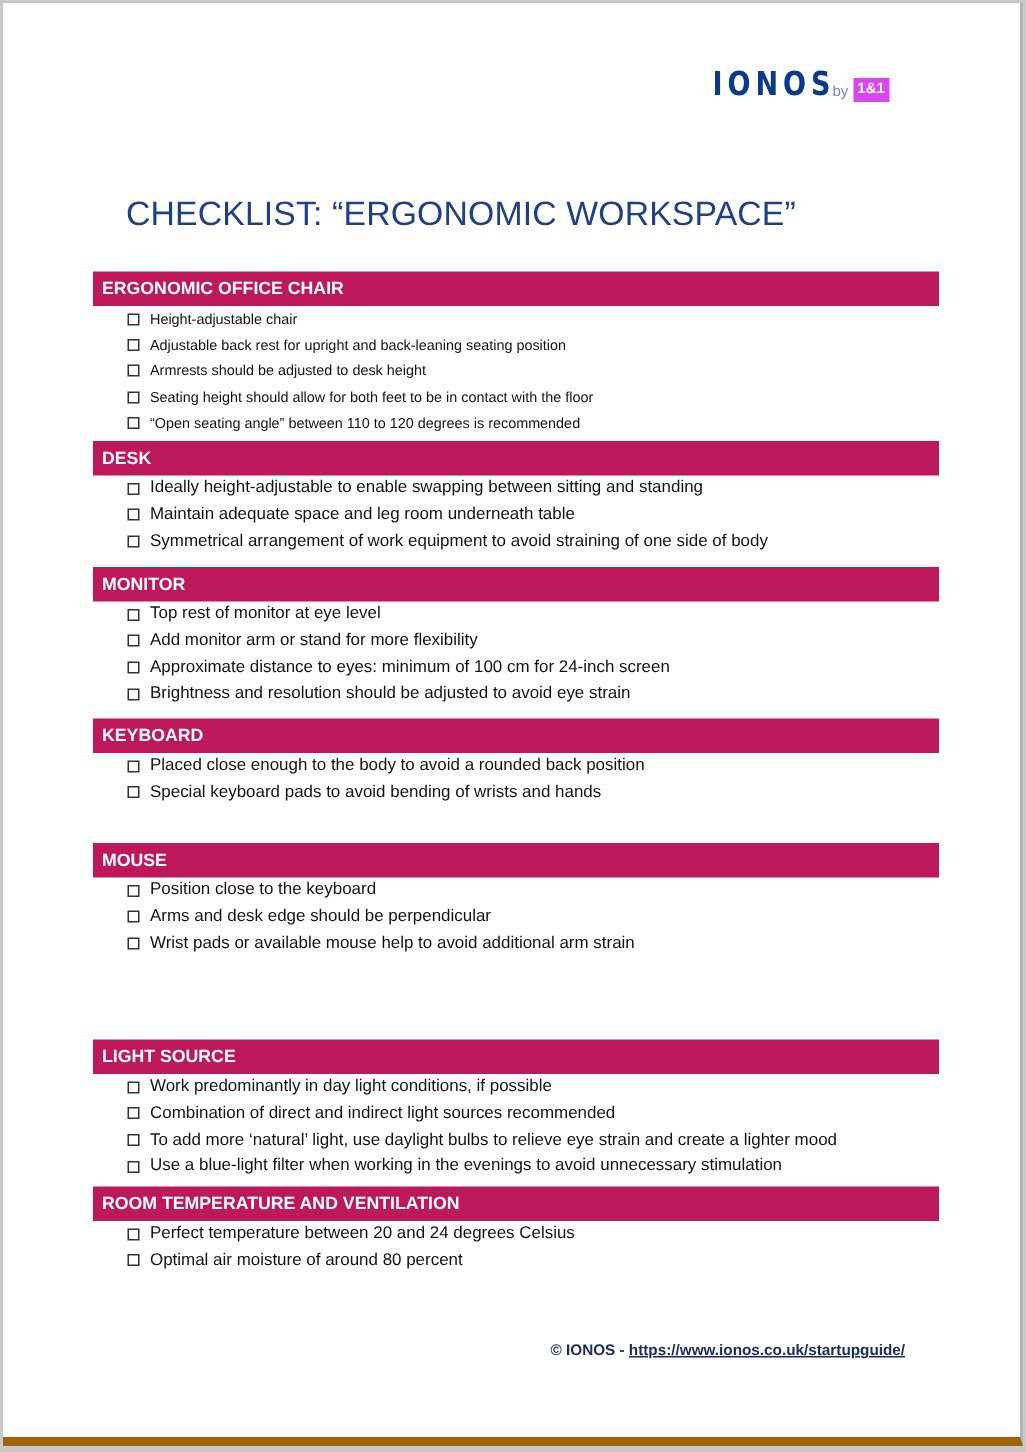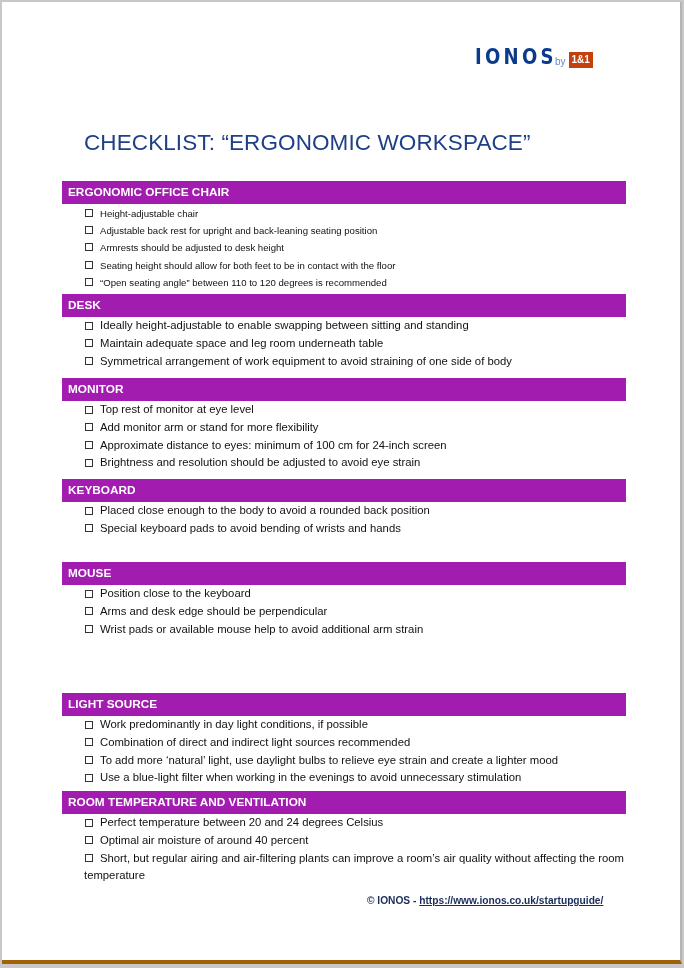--- a/index.html
+++ b/index.html
@@ -6,21 +6,21 @@
   body {
     width: 684px; height: 968px; overflow: hidden;
     background: #c8c8c8;
     font-family: "Liberation Sans", sans-serif;
   }
   .page {
     position: absolute; left: 2px; top: 2px;
     width: 680px; height: 962px;
     background: #ffffff;
     border-right: 2px solid #b4b4b4;
-    border-bottom: 4px solid #a16207;
+    border-bottom: 6px solid #a16207;
     box-sizing: border-box;
   }
   .logo {
     position: absolute; left: 473px; top: 44px;
     display: flex; align-items: flex-end;
   }
   .logo-word {
     font-family: "DejaVu Sans", sans-serif;
     font-weight: bold;
     font-size: 22px;
@@ -29,35 +29,35 @@
     transform: scaleX(0.82);
     transform-origin: left bottom;
     line-height: 22px;
     width: 78px;
   }
   .logo-by {
     font-size: 10px; color: #6a86c4; margin-left: 2px; margin-right: 3px;
     line-height: 12px;
   }
   .logo-badge {
-    background: #c2410c; color: #fff;
+    background: #d946ef; color: #fff;
     font-size: 10px; font-weight: bold;
     padding: 2px 3px; line-height: 12px;
   }
   .title {
     position: absolute; left: 82px; top: 128px;
     font-size: 22.5px; color: #1f3f87;
     letter-spacing: 0.1px;
     white-space: nowrap;
   }
   .section {
     position: absolute; left: 60px; width: 564px;
   }
   .section-header {
-    background: #a21caf; color: #ffffff;
+    background: #be185d; color: #ffffff;
     font-weight: bold; font-size: 11.8px;
     height: 23px; line-height: 23px;
     padding-left: 6px;
     box-sizing: border-box;
     white-space: nowrap;
   }
   .items { list-style: none; margin: 0; padding: 0; }
   .item {
     position: relative;
     padding-left: 38px;
@@ -154,22 +154,21 @@
       <li class="item"><span class="box"></span><span>Combination of direct and indirect light sources recommended</span></li>
       <li class="item"><span class="box"></span><span>To add more ‘natural’ light, use daylight bulbs to relieve eye strain and create a lighter mood</span></li>
       <li class="item"><span class="box"></span><span>Use a blue-light filter when working in the evenings to avoid unnecessary stimulation</span></li>
     </ul>
   </div>
 
   <div class="section" style="top:789px;">
     <div class="section-header">ROOM TEMPERATURE AND VENTILATION</div>
     <ul class="items">
       <li class="item"><span class="box"></span><span>Perfect temperature between 20 and 24 degrees Celsius</span></li>
-      <li class="item"><span class="box"></span><span>Optimal air moisture of around 40 percent</span></li>
-      <li class="item wrap"><span class="box"></span><span>Short, but regular airing and air-filtering plants can improve a room’s air quality without affecting the room temperature</span></li>
+      <li class="item"><span class="box"></span><span>Optimal air moisture of around 80 percent</span></li>
     </ul>
   </div>
 
   <div class="footer">
     <span>© IONOS - </span><a>https://www.ionos.co.uk/startupguide/</a>
   </div>
 
 </div>
 
 </body></html>

